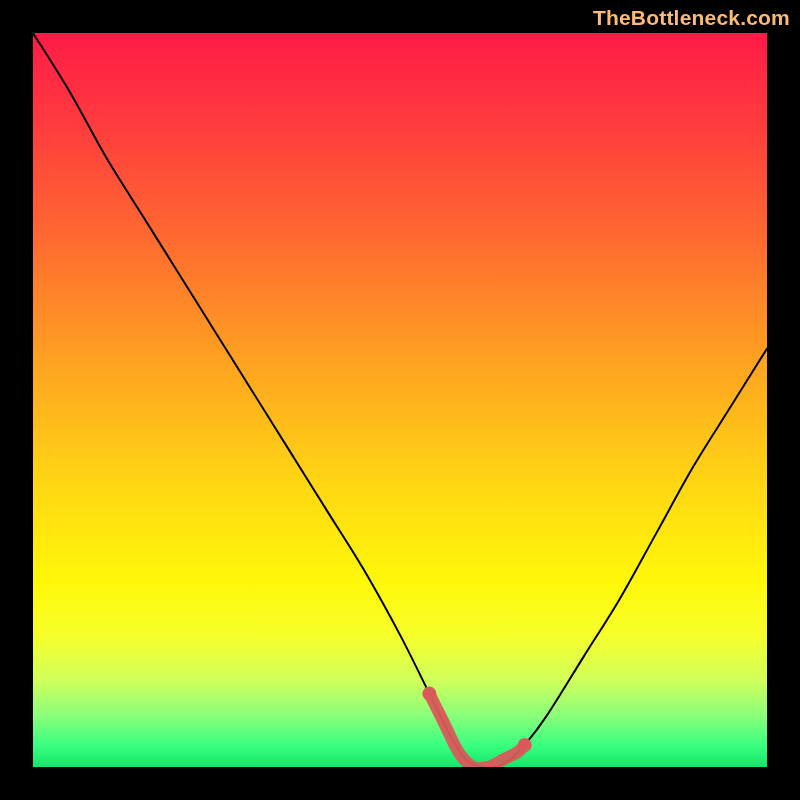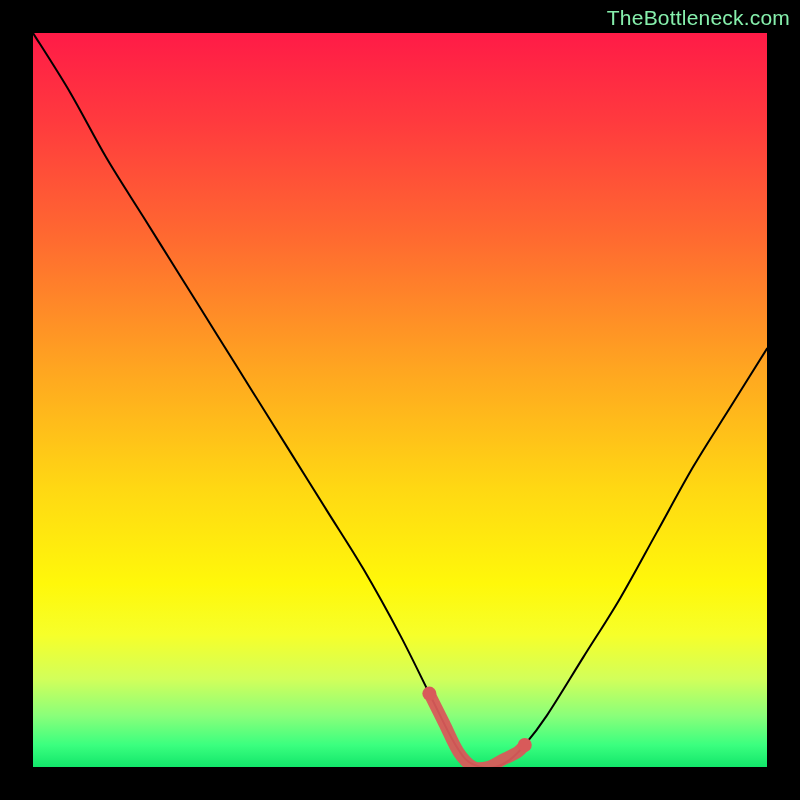--- a/index.html
+++ b/index.html
@@ -43,23 +43,23 @@
     position: absolute;
     left: 0;
     top: 0;
     width: 734px;
     height: 734px;
   }
   .watermark {
     position: absolute;
     top: 6px;
     right: 10px;
-    color: #86efac;
+    color: #fdba74;
     font-size: 21px;
-    font-weight: 400;
+    font-weight: 700;
     letter-spacing: 0.2px;
     user-select: none;
   }
 </style>
 </head>
 <body>
 
 <div class="frame">
 
   <div class="plot-area">

